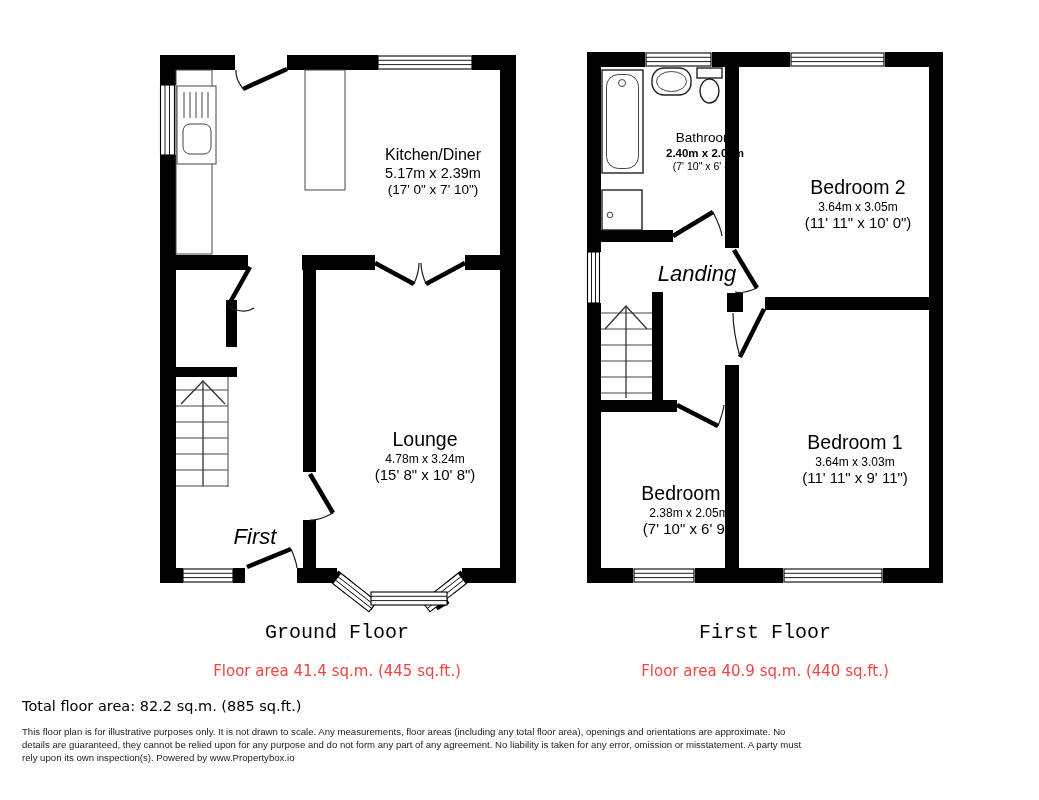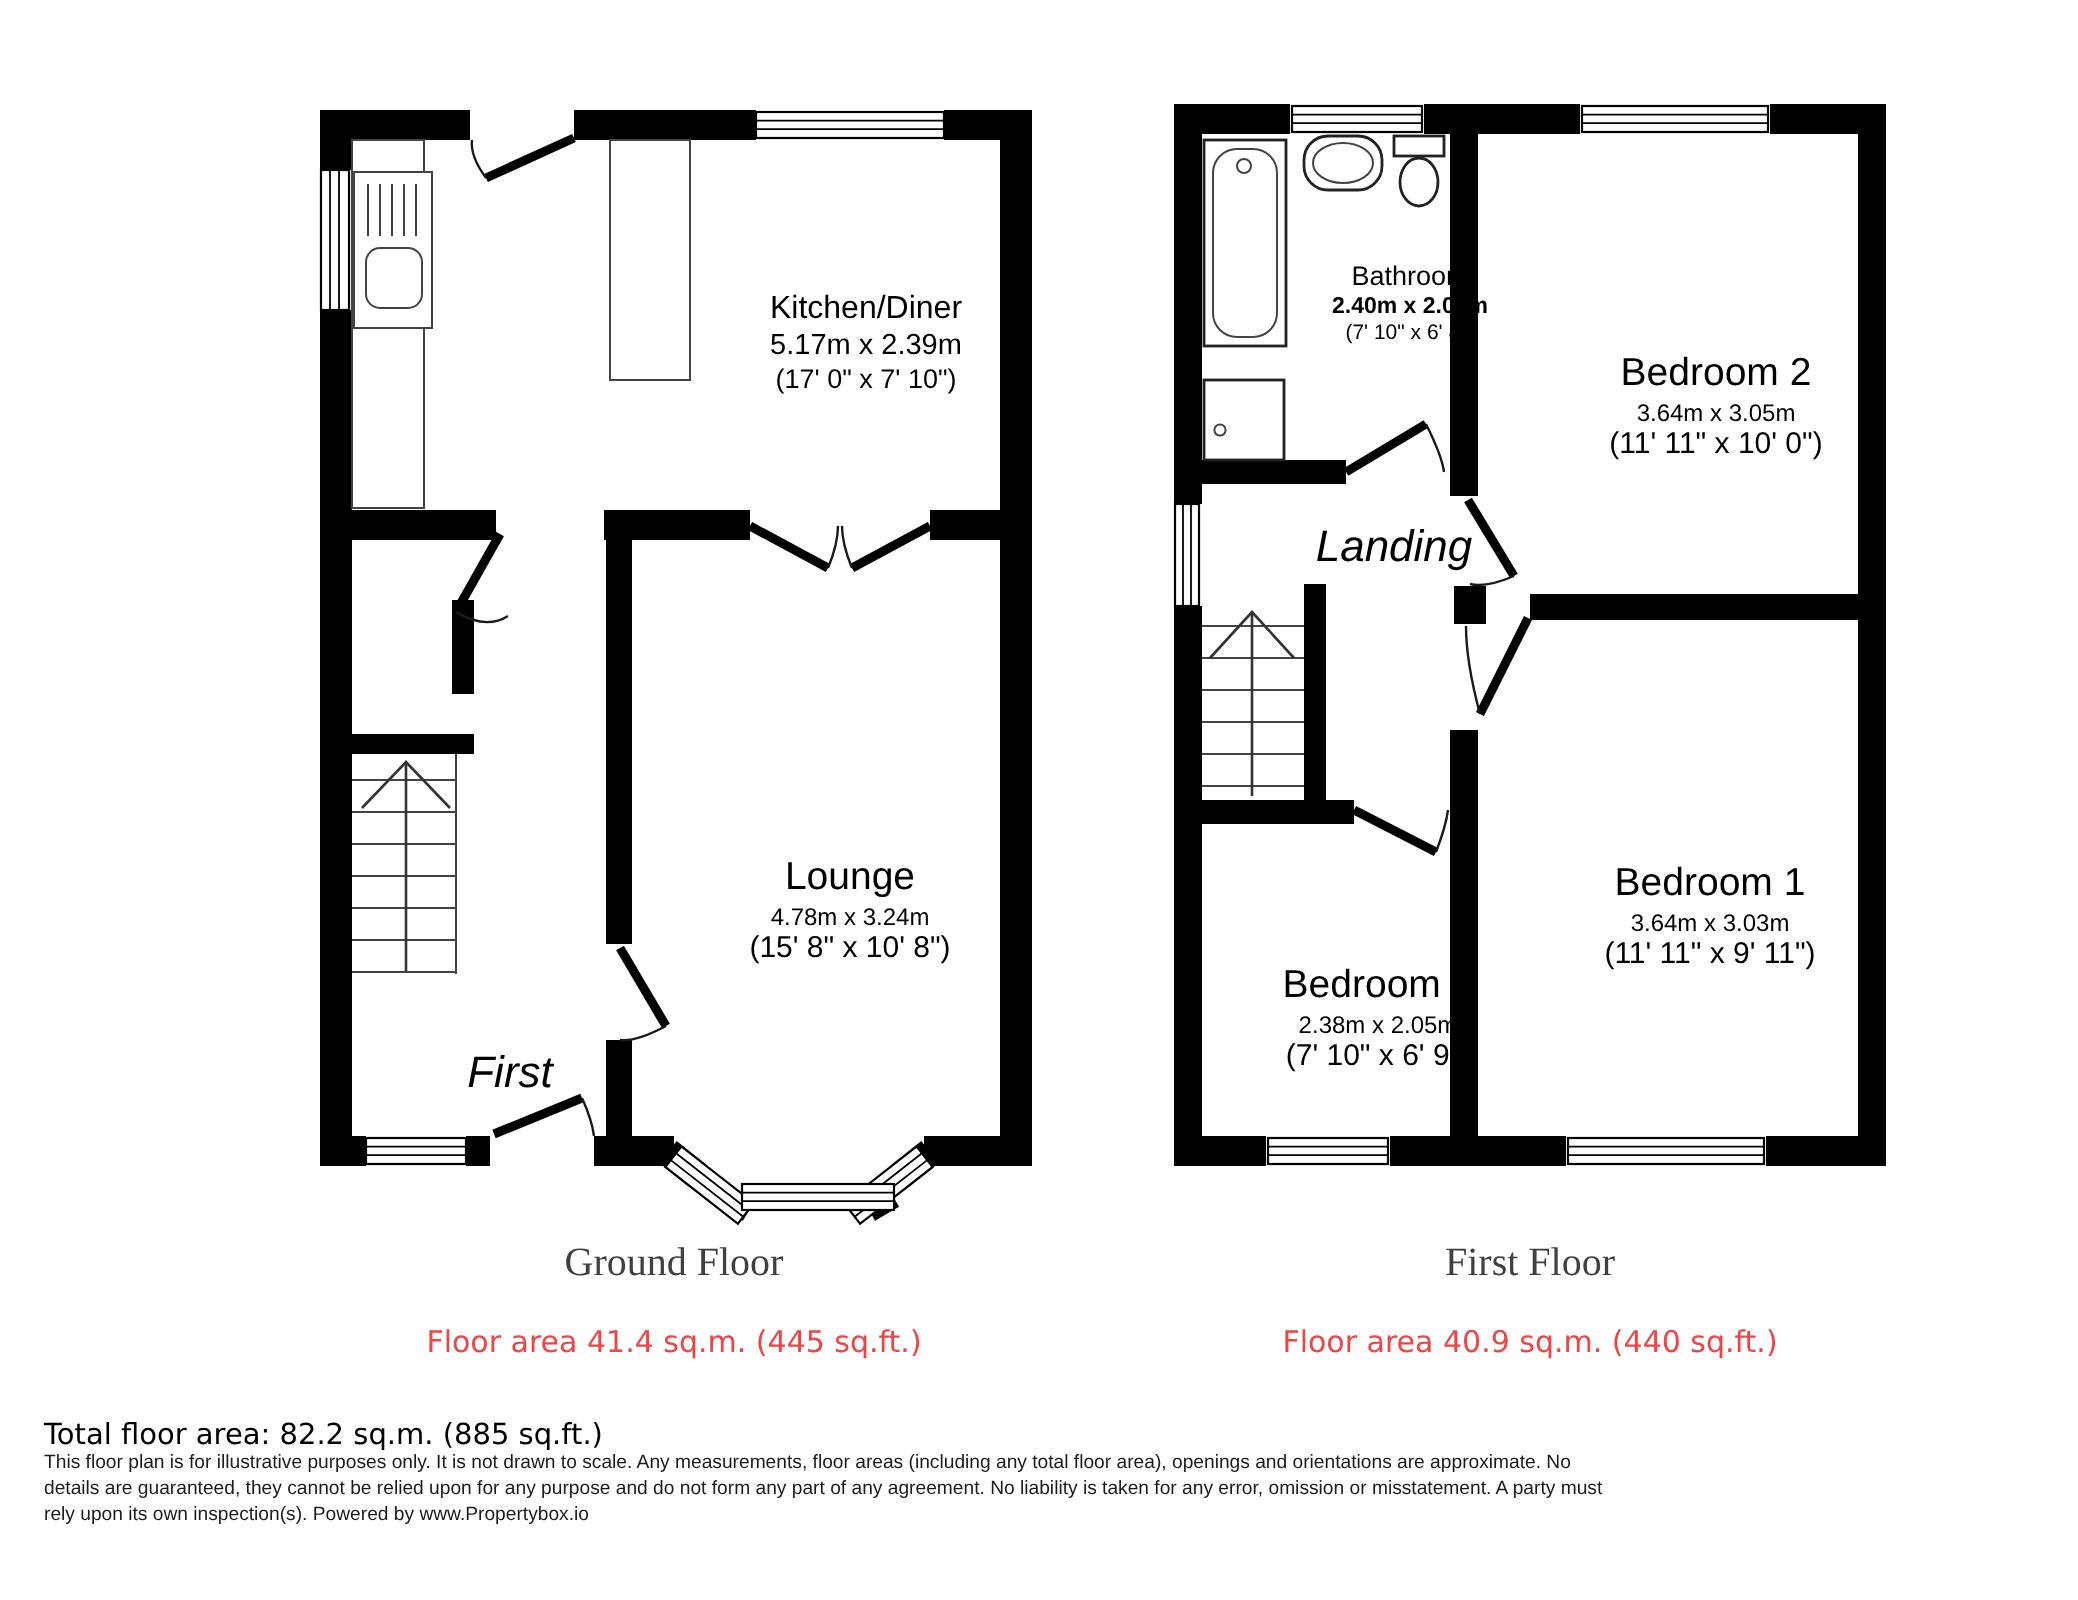--- a/index.html
+++ b/index.html
@@ -21,25 +21,25 @@
   .label-kitchen .rdim{font-size:14.5px;}
   .label-kitchen .rdim2{font-size:13.5px;}
   .label-big .rname{font-size:19.5px;}
   .label-big .rdim{font-size:12px;}
   .label-big .rdim2{font-size:15px;}
   .label-bath .rname{font-size:13.5px;}
   .label-bath .rdim{font-size:11.5px;font-weight:bold;}
   .label-bath .rdim2{font-size:10.5px;}
   .label-plain{font-size:22px;font-style:italic;}
   .floor-title{position:absolute;transform:translate(-50%,-50%);
-               font-family:Liberation Serif, serif;font-size:20px;color:#404040;}
+               font-family:Liberation Mono, monospace;font-size:20px;color:#000000;}
   .floor-area{position:absolute;transform:translate(-50%,-50%);
               font-family:"DejaVu Sans",sans-serif;font-size:15px;color:#ef4444;margin-top:13px;}
   .total-area{position:absolute;left:22px;top:698px;
-              font-family:"DejaVu Sans",sans-serif;font-size:14.5px;color:#000;margin-top:12px;}
+              font-family:"DejaVu Sans",sans-serif;font-size:14.5px;color:#000;}
   .disclaimer{position:absolute;left:22px;top:726px;width:792px;
               font-family:"Liberation Sans",sans-serif;font-size:9.6px;
               line-height:1.33;color:#1c1c1c;}
 </style>
 </head>
 <body>
 
 <div class="page">
 
   <svg class="plan-svg" width="1039" height="800" viewBox="0 0 1039 800">

